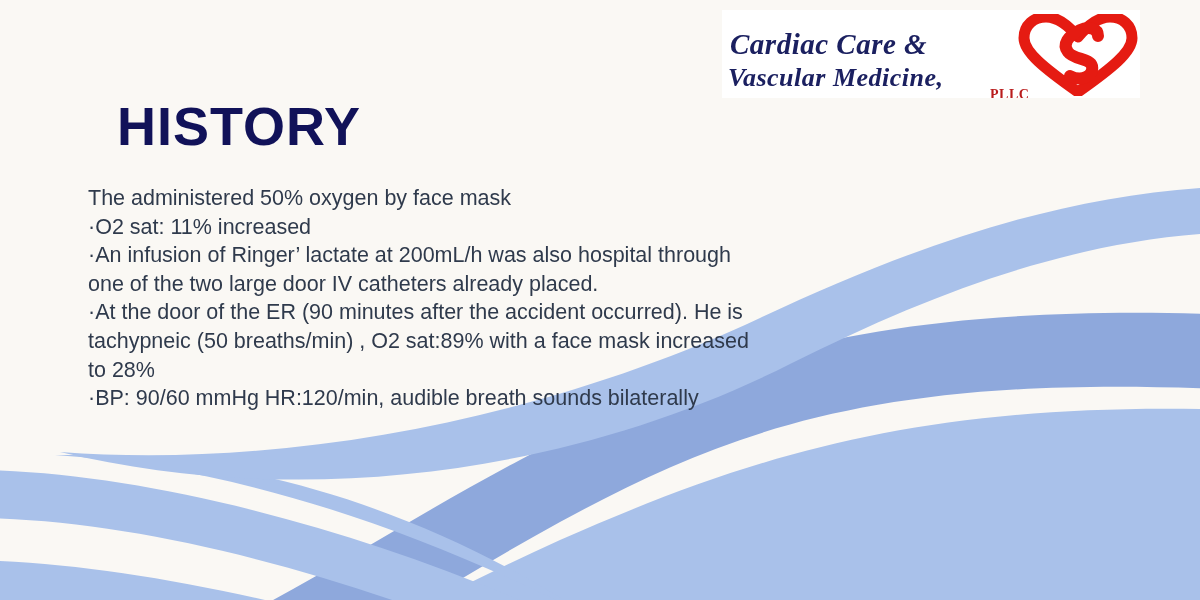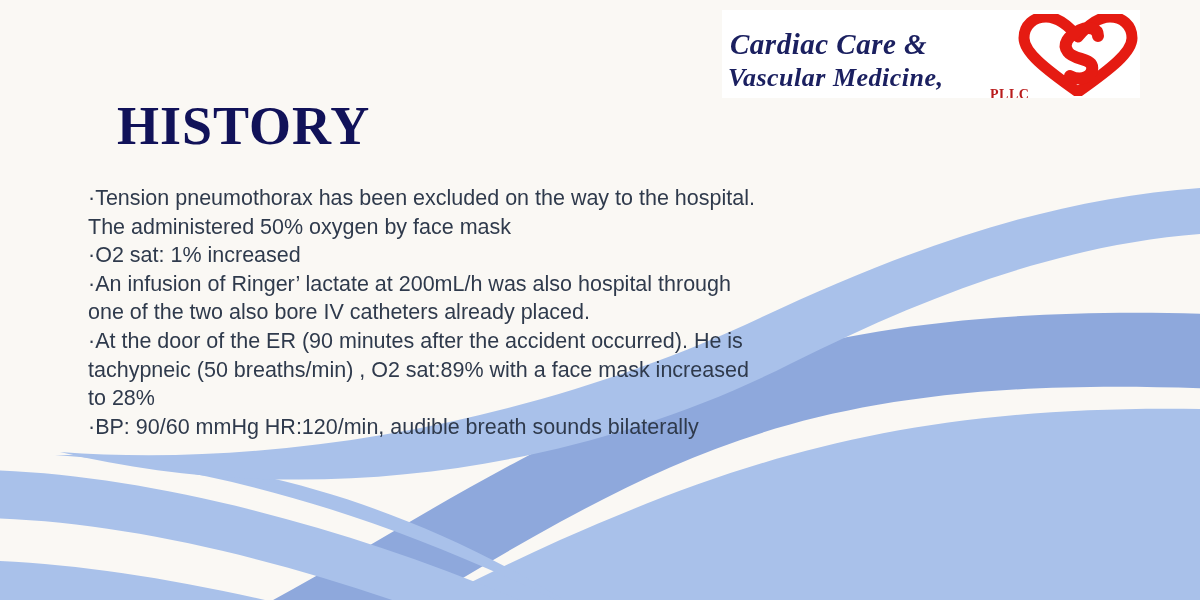--- a/index.html
+++ b/index.html
@@ -89,21 +89,20 @@
   
   #slide-title {
     position: absolute;
     left: 117px;
     top: 98px;
     font-size: 54px;
     font-weight: bold;
     letter-spacing: 1px;
     color: #111259;
     line-height: 1.05;
-    font-family: Liberation Serif, serif;
   }
 
   
   #body-text {
     position: absolute;
     left: 88px;
     top: 184px;
     width: 880px;
     font-size: 21.5px;
     line-height: 28.6px;
@@ -196,24 +195,23 @@
                C 80 14, 70 12, 62 16
                C 50 22, 44 30, 50 38
                C 56 46, 72 44, 74 52
                C 76 62, 64 68, 52 62" fill="none" stroke="#e51b12" stroke-width="12" stroke-linecap="round" stroke-linejoin="round"></path>
     </svg>
   </div>
 
   <div id="slide-title">HISTORY</div>
 
   <div id="body-text">
-    <div class="body-line">·Tension pneumothorax has been excluded on the way to the hospital.</div>
     <div class="body-line">The administered 50% oxygen by face mask</div>
-    <div class="body-line">·O2 sat: 1% increased</div>
+    <div class="body-line">·O2 sat: 11% increased</div>
     <div class="body-line">·An infusion of Ringer’ lactate at 200mL/h was also hospital through</div>
-    <div class="body-line">one of the two also bore IV catheters already placed.</div>
+    <div class="body-line">one of the two large door IV catheters already placed.</div>
     <div class="body-line">·At the door of the ER (90 minutes after the accident occurred). He is</div>
     <div class="body-line">tachypneic (50 breaths/min) , O2 sat:89% with a face mask increased</div>
     <div class="body-line">to 28%</div>
     <div class="body-line">·BP: 90/60 mmHg HR:120/min, audible breath sounds bilaterally</div>
   </div>
 
 </div>
 
 </body></html>

